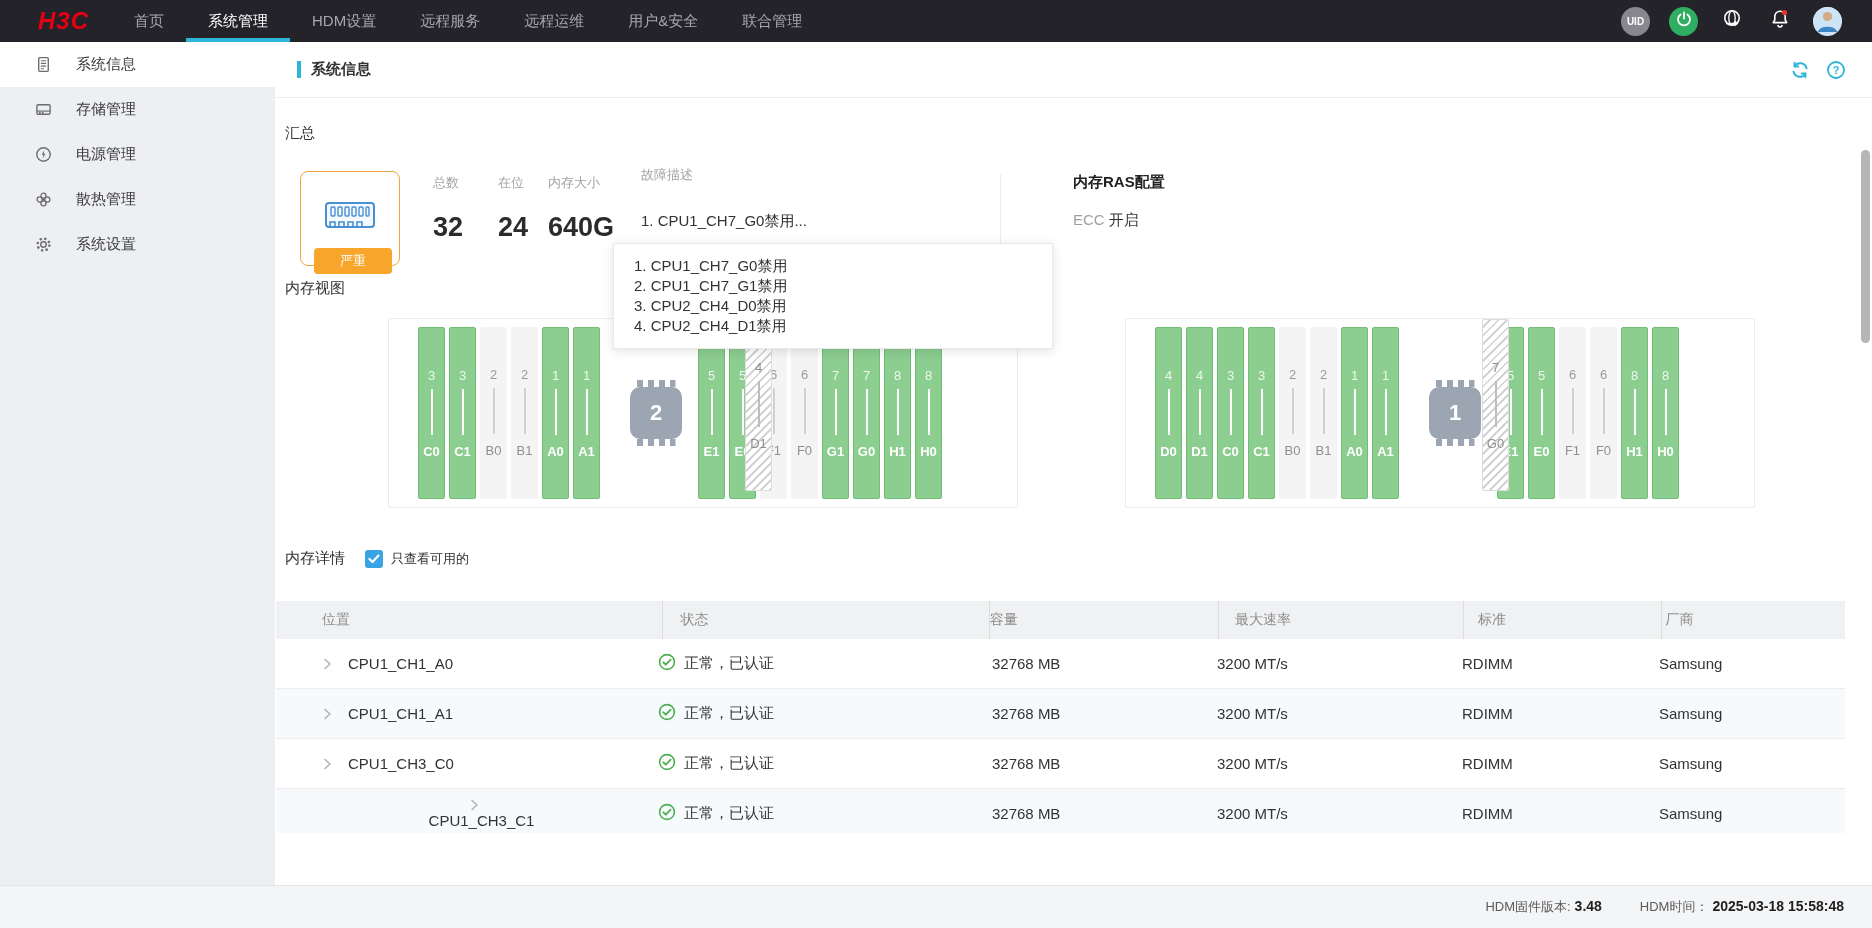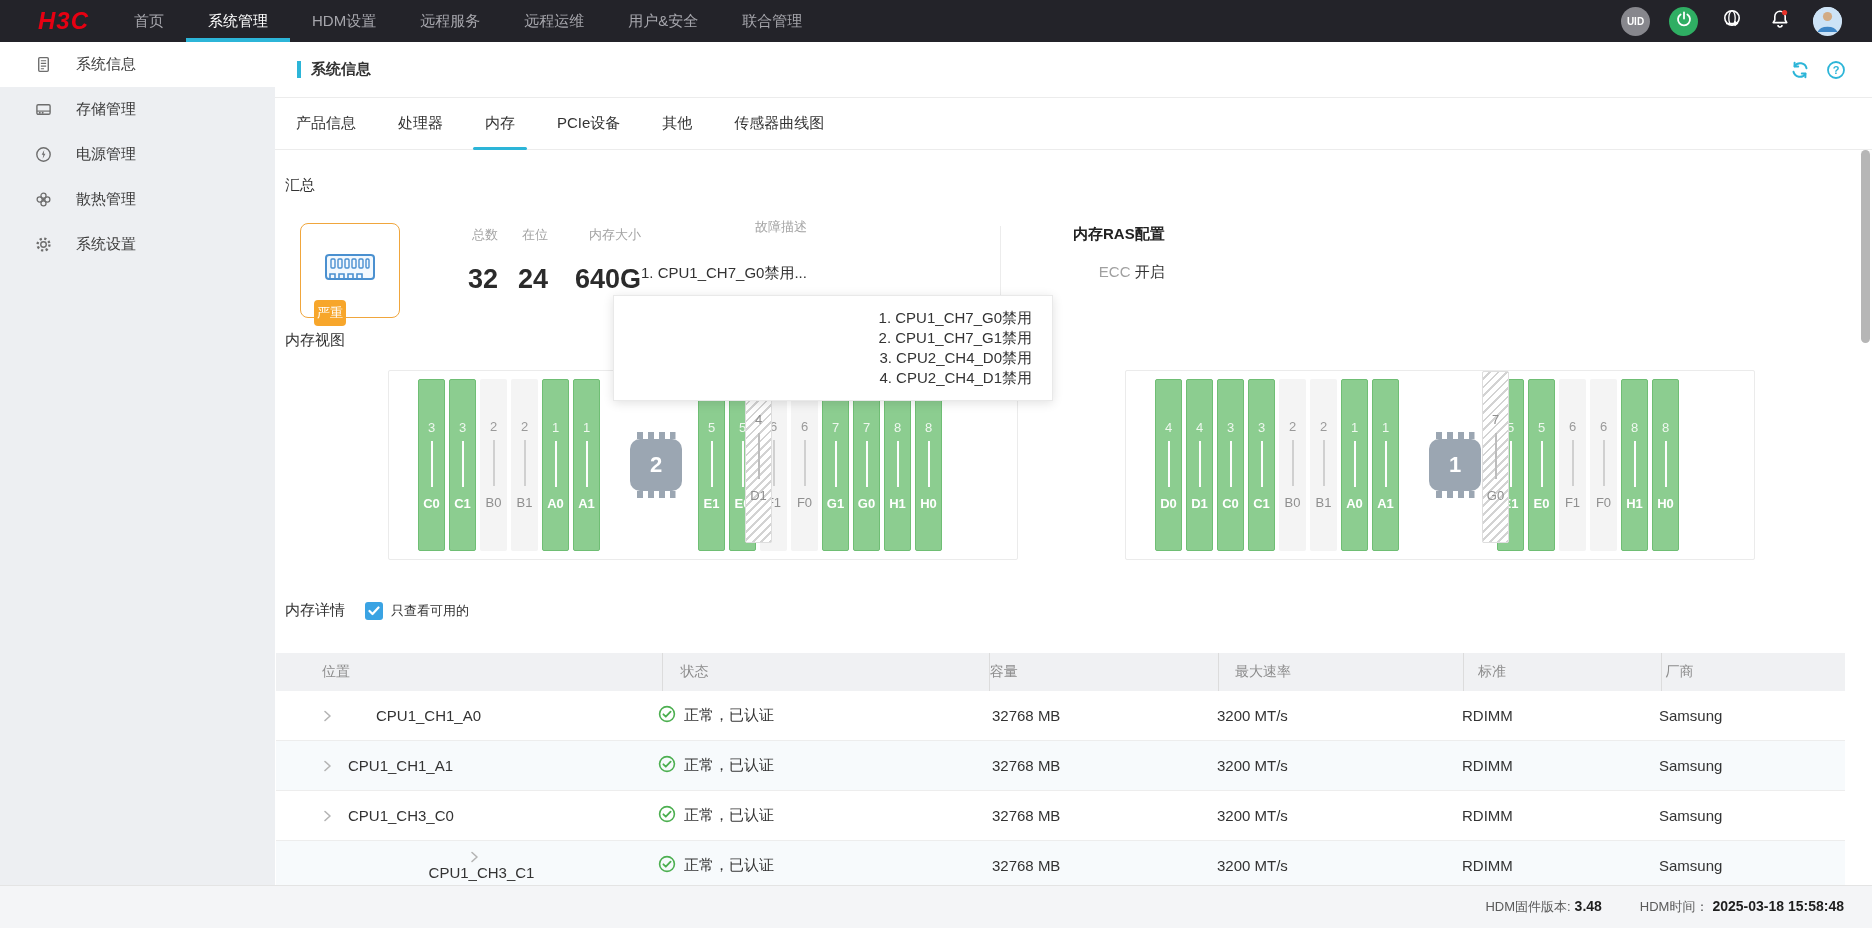--- a/index.html
+++ b/index.html
@@ -1,18 +1,18 @@
 <!DOCTYPE html>
 <html><head>
 <meta charset="utf-8">
 <style>
   * { margin:0; padding:0; box-sizing:border-box; }
   html,body { width:1872px; height:928px; }
   body { font-family:"Liberation Sans","DejaVu Sans",sans-serif; background:#fff; }
-  .app { position:relative; width:1872px; height:928px; overflow:hidden; background:#fdba74;text-align:right; }
+  .app { position:relative; width:1872px; height:928px; overflow:hidden; background:#fdba74; }
 
   
   .topnav { position:absolute; top:0; left:0; width:100%; height:42px; background:#232329; display:flex; align-items:stretch; z-index:30; }
   .logo { width:112px; display:flex; align-items:center; padding-left:38px; color:#e60012; font-size:24px; font-weight:bold; font-style:italic; letter-spacing:1px; }
   .topnav-menu { display:flex; align-items:stretch; }
   .nav-item { display:flex; align-items:center; padding:0 22px; font-size:15px; color:#a6a6ac; cursor:pointer; position:relative; }
   .nav-item.active { color:#fff; }
   .nav-item.active::after { content:""; position:absolute; left:0; right:0; bottom:0; height:4px; background:#2cb5d8; }
   .topnav-right { margin-left:auto; display:flex; align-items:center; gap:19px; padding-right:30px; }
   .circle-btn { width:29px; height:29px; border-radius:50%; display:flex; align-items:center; justify-content:center; cursor:pointer; }
@@ -39,21 +39,21 @@
   .tab.active::after { content:""; position:absolute; left:0; right:0; bottom:-1px; height:3px; border-radius:2px; background:#2cb5d8; }
 
   .content { position:relative; height:735px; overflow:hidden; }
   .sec-head { position:absolute; left:10px; font-size:15px; color:#333; }
   .h-summary { top:26px; }
   .h-memview { top:181px; }
 
   
   .summary-row { position:absolute; left:10px; right:20px; top:68px; height:115px; }
   .mem-card { position:absolute; left:15px; top:5px; width:100px; height:95px; border:1px solid #f0a63d; border-radius:8px; background:#fff; display:flex; align-items:center; justify-content:center; }
-  .badge { position:absolute; left:29px; top:82px; background:#f7a62b; color:#fff; font-size:13px; padding:4px 3px; border-radius:4px; z-index:6; }
+  .badge { position:absolute; left:29px; top:82px; background:#f7a62b; color:#fff; font-size:13px; padding:4px 26px; border-radius:4px; z-index:6; }
   .stats { position:absolute; left:148px; top:8px; display:flex; }
   .stat .st-label { font-size:13px; color:#a3a3a3; }
   .stat .st-value { margin-top:20px; font-size:27px; font-weight:bold; color:#2b2b2b; }
   .fault { position:absolute; left:356px; top:0; }
   .fault .st-label { font-size:13px; color:#a3a3a3; }
   .fault-sum { margin-top:28px; font-size:15px; color:#333; }
   .v-div { position:absolute; left:715px; top:8px; width:1px; height:72px; background:#ececec; }
   .ras { position:absolute; left:788px; top:7px; }
   .ras-title { font-size:15px; font-weight:bold; color:#222; }
   .ras-row { margin-top:19px; font-size:15px; }
@@ -218,28 +218,20 @@
           </span>
         <span class="hicon">
             <svg width="20" height="20" viewBox="0 0 20 20">
               <circle cx="10" cy="10" r="8" fill="none" stroke="#2cb5d8" stroke-width="1.8"></circle>
               <text x="10" y="14" font-size="11" font-weight="bold" fill="#2cb5d8" text-anchor="middle" font-family="Liberation Sans,sans-serif">?</text>
             </svg>
           </span>
       </div>
     </div>
 
-    <div class="tabs">
-        <div class="tab">产品信息</div>
-        <div class="tab">处理器</div>
-        <div class="tab active">内存</div>
-        <div class="tab">PCIe设备</div>
-        <div class="tab">其他</div>
-        <div class="tab">传感器曲线图</div>
-      </div>
 
     <div class="content">
       <div class="sec-head h-summary">汇总</div>
 
       <div class="summary-row">
         <div class="mem-card">
           <span><svg width="58" height="48" viewBox="0 0 58 48">
                 <rect x="5" y="10" width="48" height="24" rx="3" fill="#f3f9fe" stroke="#4a90d0" stroke-width="2"></rect>
                 <rect x="10" y="14" width="4" height="9" rx="1" fill="none" stroke="#4a90d0" stroke-width="1.4"></rect>
                 <rect x="17" y="14" width="4" height="9" rx="1" fill="none" stroke="#4a90d0" stroke-width="1.4"></rect>
@@ -474,21 +466,21 @@
         <div class="t-head">
             <div class="t-hcell" style="width: 365px; padding-left: 46px;">位置</div>
             <div class="t-hcell" style="width: 329px; padding-left: 17px; margin-left: 24px;">状态</div>
             <div class="t-hcell" style="width: 231px; ">容量</div>
             <div class="t-hcell" style="width: 247px; padding-left: 16px;">最大速率</div>
             <div class="t-hcell" style="width: 199px; padding-left: 14px;">标准</div>
             <div class="t-hcell" style="width: 186px; padding-left: 4px;">厂商</div>
           </div>
         <div class="t-body">
             <div class="t-row">
-              <div class="t-cell loc-cell" style="width: 365px; padding-left: 46px; gap: 28px;">
+              <div class="t-cell loc-cell" style="width: 365px; padding-left: 46px;">
                 <span class="chev">
                   <svg width="12" height="14" viewBox="0 0 12 14">
                     <path d="M3 2.5l5 4.5-5 4.5" fill="none" stroke="#b4b4b4" stroke-width="1.6" stroke-linecap="round" stroke-linejoin="round"></path>
                   </svg>
                 </span>
                 <span>CPU1_CH1_A0</span>
               </div>
               <div class="t-cell status-cell" style="width: 329px; padding-left: 17px;">
                 <span><svg width="18" height="18" viewBox="0 0 18 18">
                     <circle cx="9" cy="9" r="7.4" fill="none" stroke="#4caf50" stroke-width="1.6"></circle>

